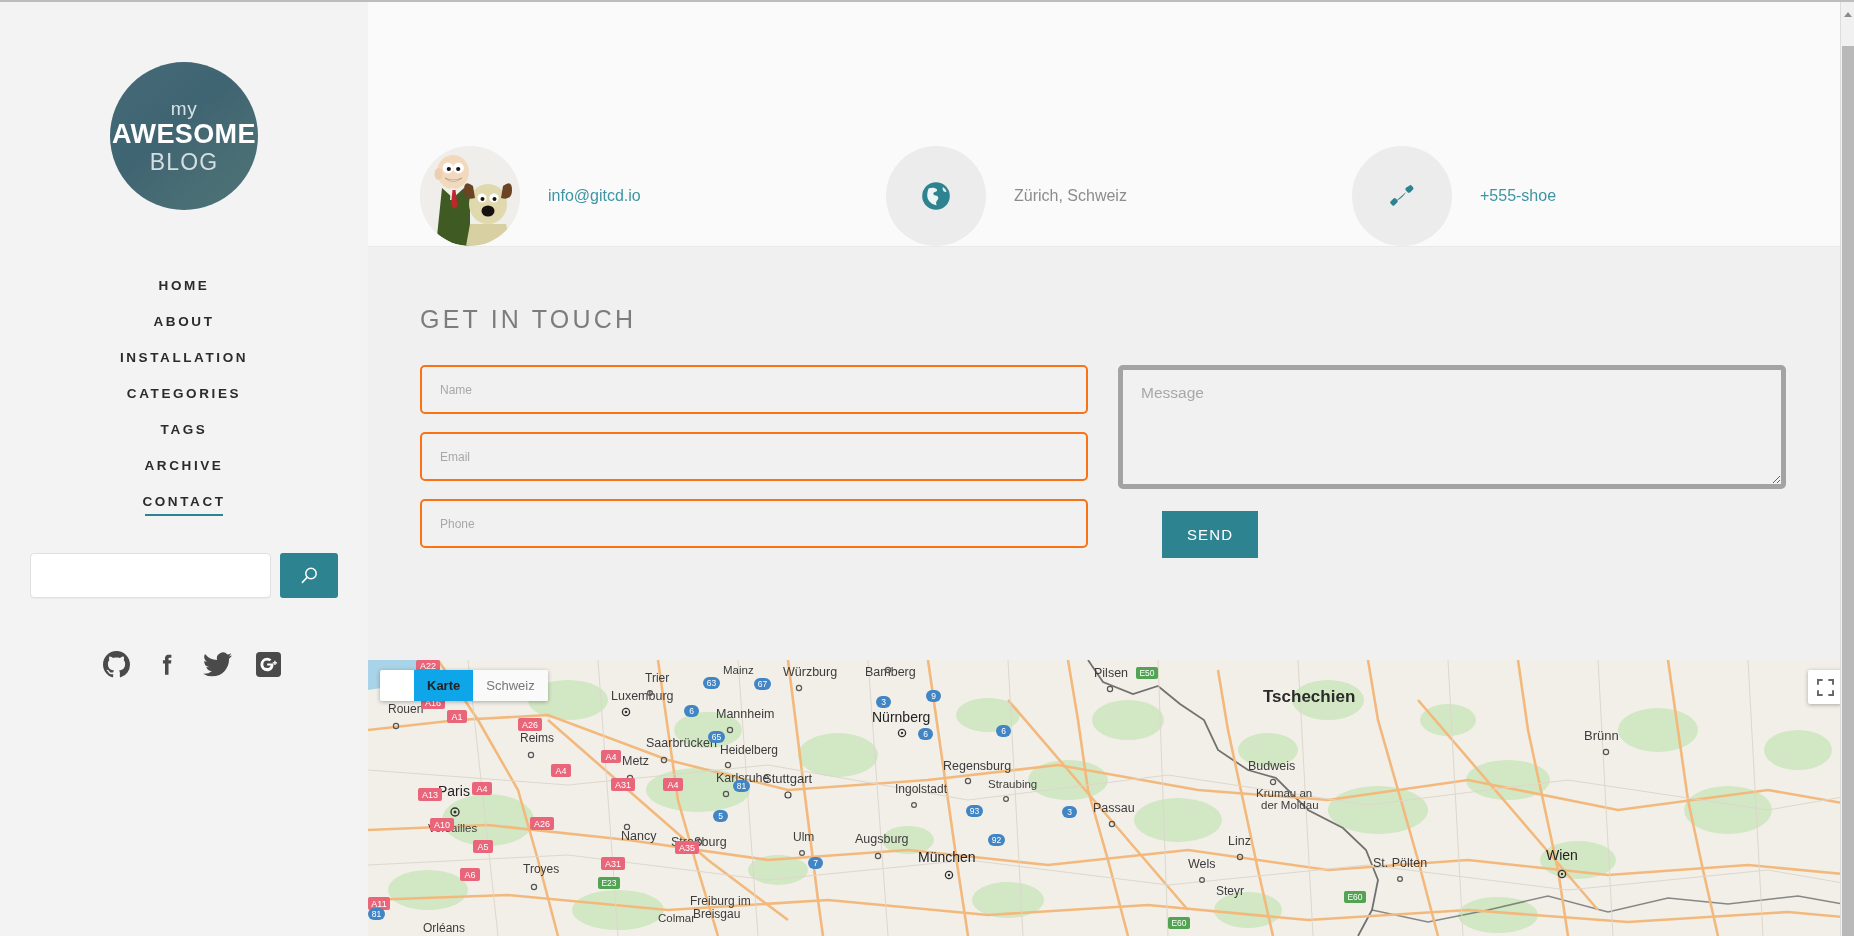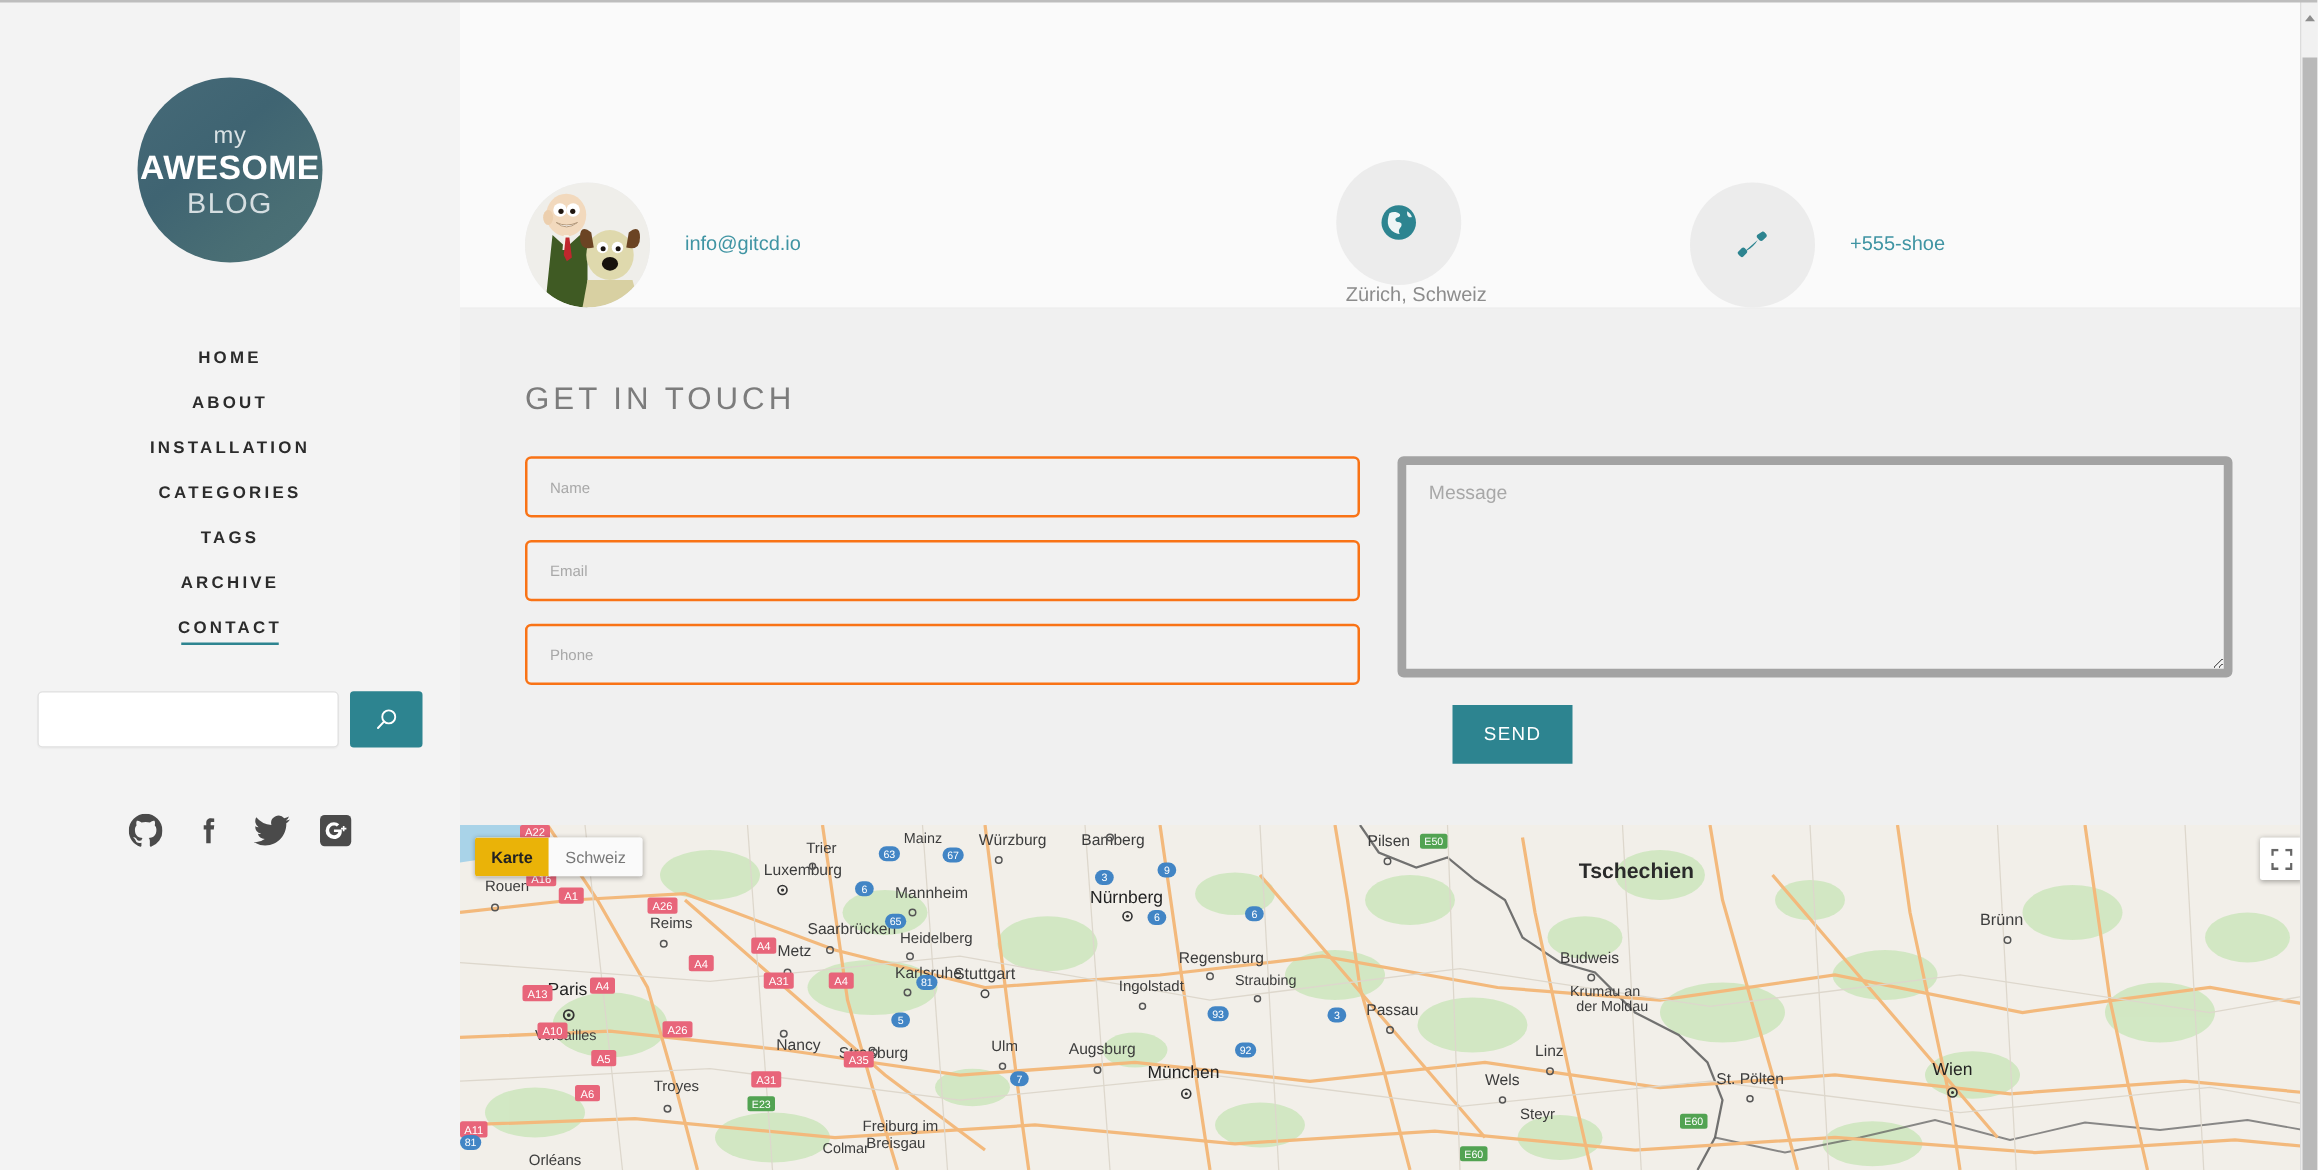--- a/index.html
+++ b/index.html
@@ -74,21 +74,21 @@
   }
   .contact-card {
     background: #fafafa;
     height: 247px;
     border-bottom: 1px solid #eaeaea;
     display: flex; align-items: flex-end;
     padding-left: 52px;
   }
   .contact-item { display: flex; align-items: center; }
   .contact-item.i0 { width: 466px; }
-  .contact-item.i1 { width: 466px; flex-direction: column; }
+  .contact-item.i1 { width: 466px; }
   .contact-item.i2 { width: 430px; }
   .c-circle {
     width: 100px; height: 100px; border-radius: 50%;
     background: #ececec; flex: 0 0 100px;
     display: flex; align-items: center; justify-content: center;
     overflow: hidden;
   }
   .c-text { margin-left: 28px; font-size: 16px; }
   .c-text.link { color: #3f94a3; }
   .c-text.plain { color: #8c8c8c; }
@@ -107,22 +107,22 @@
   .field {
     width: 100%; height: 49px;
     border: 2px solid #f97316; border-radius: 5px;
     background: rgba(255,255,255,.12);
     padding: 0 18px; font-size: 12px; color: #555;
     outline: none; margin-bottom: 18px;
     font-family: "Liberation Sans", sans-serif;
   }
   .field::placeholder { color: #a8a8a8; }
   .msg {
-    width: 100%; height: 177px;
-    border: 7px solid #a3a3a3; border-radius: 5px;
+    width: 100%; height: 124px;
+    border: 5px solid #a3a3a3; border-radius: 5px;
     background: rgba(255,255,255,.12);
     padding: 14px 18px; font-size: 15.5px; color: #555;
     outline: none; resize: both; display: block;
     font-family: "Liberation Sans", sans-serif;
   }
   .msg::placeholder { color: #a8a8a8; }
   .send-btn {
     margin-top: 22px;
     background: #2d8490; color: #fff; border: none;
     padding: 15px 25px; font-size: 15px; letter-spacing: 1.1px;
@@ -135,21 +135,21 @@
     height: 276px; overflow: hidden; background: #f2efe9;
   }
   .map svg { display: block; }
   .map-ctrl {
     position: absolute; top: 10px; left: 12px;
     display: flex; background: #fff; border-radius: 2px;
     box-shadow: 0 1px 4px rgba(0,0,0,.3); overflow: hidden;
     font-size: 13px;
   }
   .map-ctrl div { padding: 8px 13px; cursor: pointer; color: #777; }
-  .map-ctrl div.active { color: #222; font-weight: 700; background: #eab308; }
+  .map-ctrl div.active { color: #222; font-weight: 700; background: #0ea5e9; margin-left: 34px; }
   .map-ctrl div.inactive { background: #fafafa; }
   .map-fullscreen {
     position: absolute; top: 10px; right: 12px;
     width: 34px; height: 34px; background: #fff; border-radius: 2px;
     box-shadow: 0 1px 4px rgba(0,0,0,.3);
     display: flex; align-items: center; justify-content: center; cursor: pointer;
   }
 
   
   .scrollbar {

